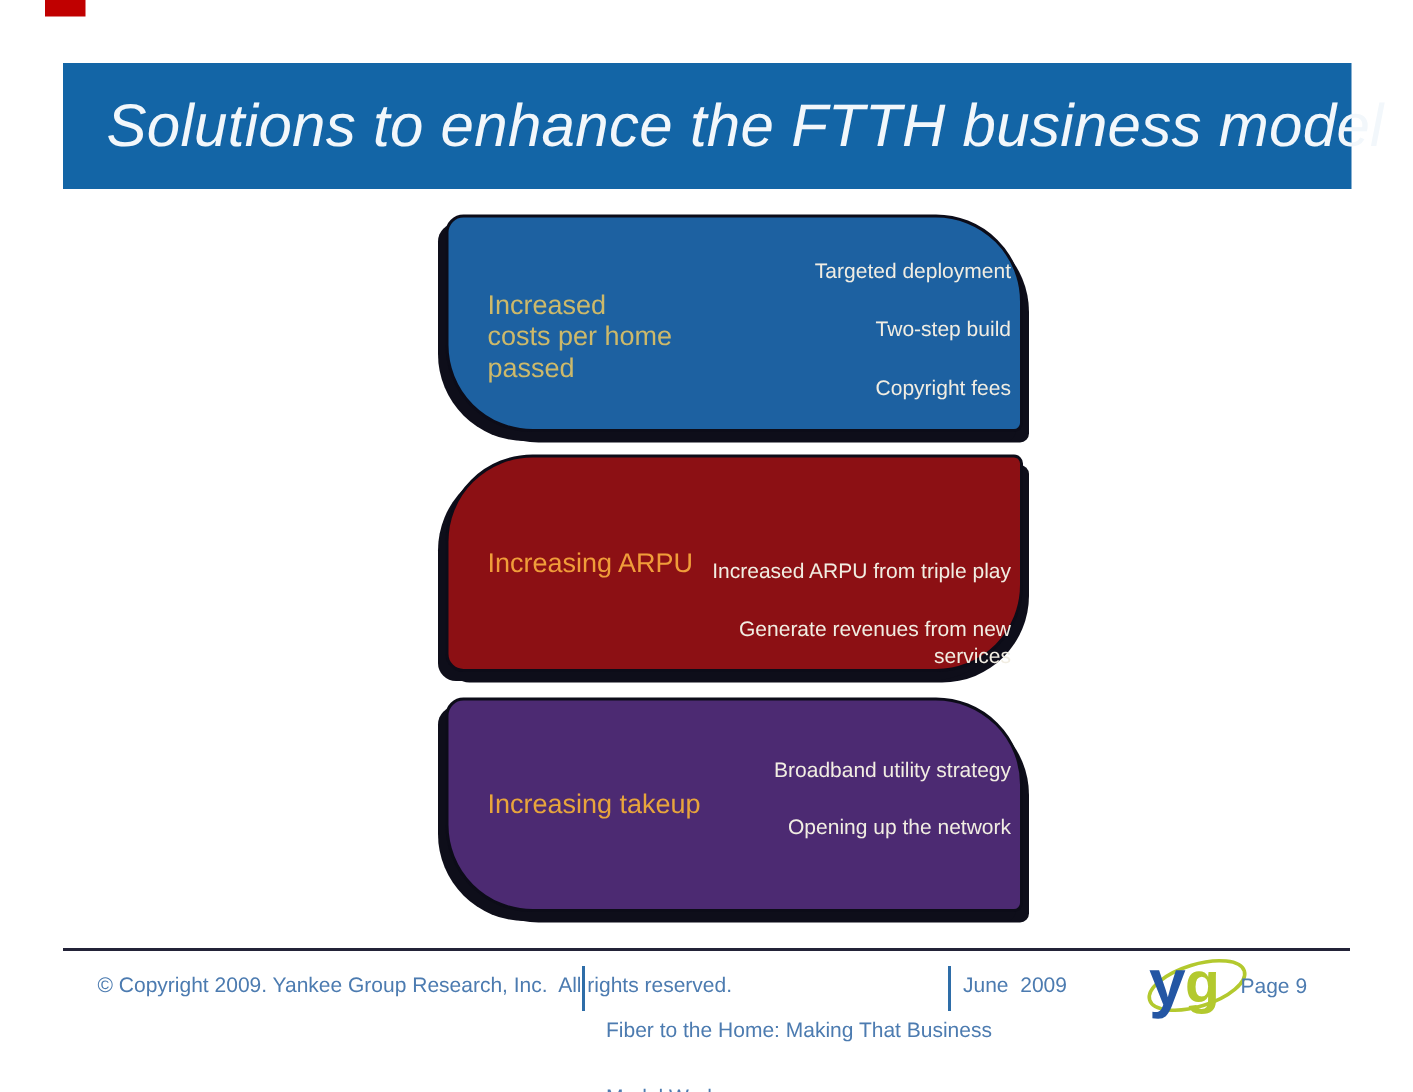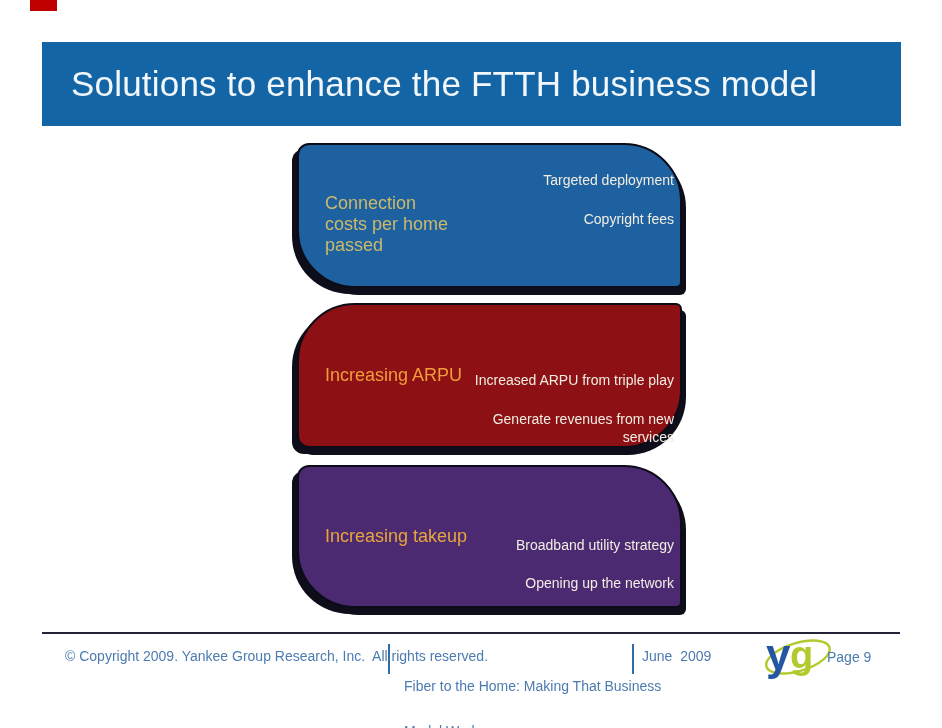--- a/index.html
+++ b/index.html
@@ -6,21 +6,21 @@
   .slide{
     position:relative;width:942px;height:728px;background:#ffffff;overflow:hidden;
     font-family:"Liberation Sans",sans-serif;
   }
   .top-marker{position:absolute;left:30px;top:0;width:27px;height:11px;background:#c00000;}
   .header{
     position:absolute;left:42px;top:42px;width:859px;height:84px;background:#1365a6;
     display:flex;align-items:center;
   }
   .header .title{
-    color:#f2f7fb;font-size:35px;letter-spacing:0.2px;padding-left:29px;white-space:nowrap;
+    color:#f2f7fb;font-size:40px;letter-spacing:0.2px;padding-left:29px;white-space:nowrap;font-style:italic;
   }
   .box{
     position:absolute;left:297px;width:385px;height:145px;
     border:2px solid #0c0c18;box-sizing:border-box;
     box-shadow:-5px 6px 0 #0e0e1a, 4px 7px 0 #0e0e1a;
   }
   .box-blue{top:143px;background:#1d61a1;border-radius:12px 58px 6px 58px;}
   .box-red{top:303px;background:#8c1014;border-radius:58px 6px 58px 12px;}
   .box-purple{top:465px;height:143px;background:#4c2a72;border-radius:12px 58px 6px 58px;}
   .box-label{
@@ -32,21 +32,21 @@
   .box-blue .box-label{color:#cdb96a;padding-top:18px;}
   .box-red .box-label{color:#f09d3a;}
   .box-purple .box-label{color:#e8a53c;}
   .box-bullets{
     position:absolute;left:167px;top:0;width:208px;
     display:flex;flex-direction:column;row-gap:21px;
     color:#f1ede2;font-size:14px;line-height:18px;text-align:right;
   }
   .box-blue .box-bullets{padding-top:26px;}
   .box-red .box-bullets{padding-top:66px;}
-  .box-purple .box-bullets{padding-top:37px;row-gap:20px;margin-top:32px;}
+  .box-purple .box-bullets{padding-top:37px;row-gap:20px;}
   .footer-rule{position:absolute;left:42px;top:632px;width:858px;height:2px;background:#232338;}
   .ft{position:absolute;font-size:14px;line-height:15px;color:#4c7bb0;white-space:pre;}
   .ft-copyright{left:65px;top:649px;}
   .ft-doctitle{left:404px;top:649px;}
   .ft-date{left:642px;top:649px;}
   .ft-page{left:827px;top:650px;}
   .vdiv{position:absolute;top:644px;width:2px;height:30px;background:#2e6da8;}
   .vdiv-1{left:388px;}
   .vdiv-2{left:632px;}
   .logo{position:absolute;left:756px;top:637px;width:80px;height:48px;}
@@ -57,26 +57,27 @@
 <div class="slide">
 
   <div class="top-marker" style="background-color: rgb(192, 0, 0);"></div>
 
   <div class="header" style="background-color: rgb(19, 101, 166);">
     <div class="title" style="color: rgb(242, 247, 251);">Solutions to enhance the FTTH business model</div>
   </div>
 
   <div class="box box-blue" style="background-color: rgb(29, 97, 161);">
     <div class="box-label" style="color: rgb(205, 185, 106);">
-      <div>Connection</div>
+      <div>Increased</div>
       <div>costs per home</div>
       <div>passed</div>
     </div>
     <div class="box-bullets">
       <div>Targeted deployment</div>
+      <div>Two-step build</div>
       <div>Copyright fees</div>
     </div>
   </div>
 
   <div class="box box-red" style="background-color: rgb(140, 16, 20);">
     <div class="box-label" style="color: rgb(240, 157, 58);">
       <div>Increasing ARPU</div>
     </div>
     <div class="box-bullets">
       <div>Increased ARPU from triple play</div>

